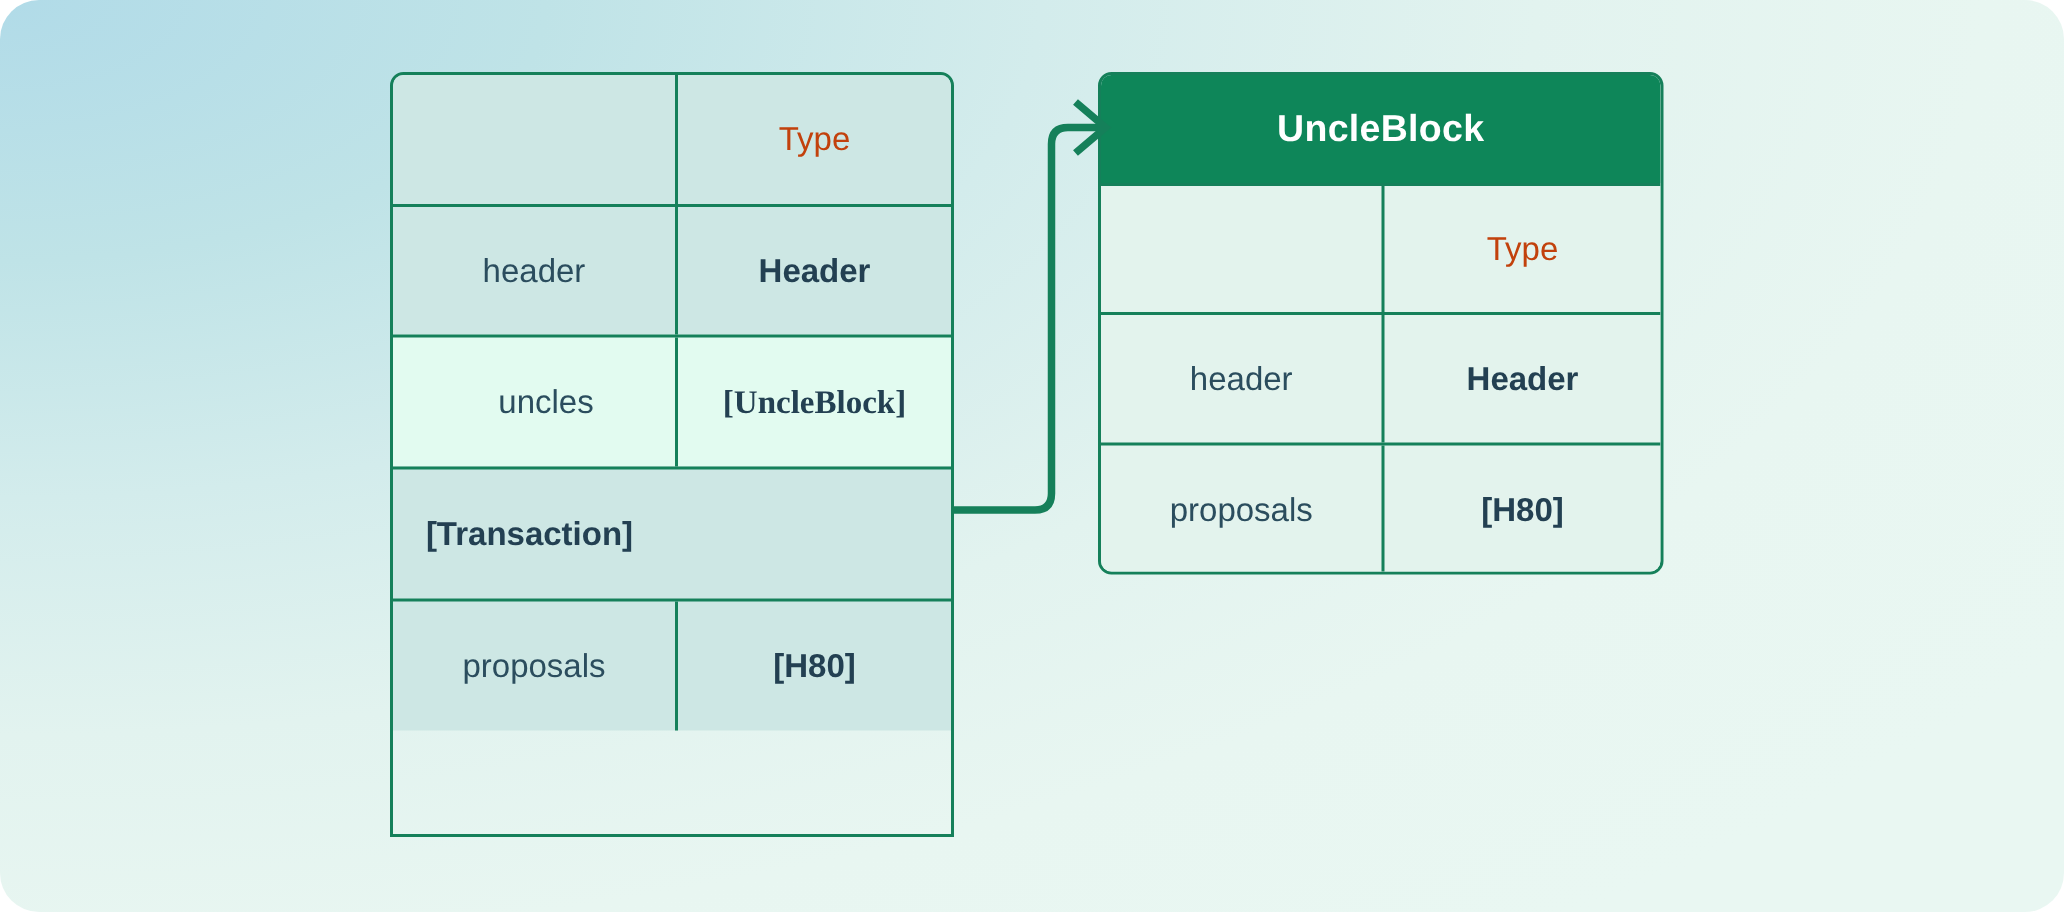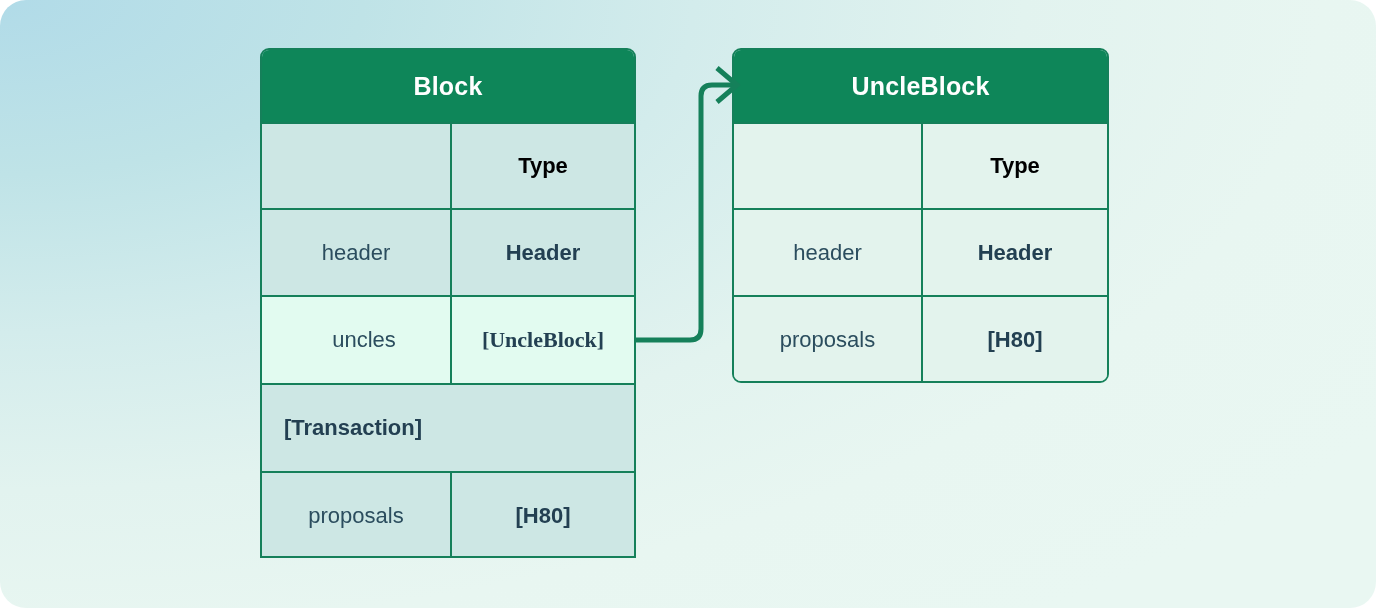--- a/index.html
+++ b/index.html
@@ -59,21 +59,21 @@
     align-items: center;
     justify-content: center;
     font-size: 22px;
     color: #2b4d5e;
     padding: 0 6px;
     overflow: hidden;
     white-space: nowrap;
   }
   .cell.name { border-right: 2px solid #15805a; }
   .cell.type { font-weight: bold; color: #234052; }
-  .cell.type.plain { font-weight: bold; color: #000000; }
+  .cell.type.plain { font-weight: normal; color: #c2410c; }
 
   
   #block-table .uml-row { background: #cde7e4; }
   #block-table .uml-row.highlight { background: #e2fbf0; }
 
   
   #uncleblock-table .uml-row { background: #e3f3ed; }
 
   
   #connector {
@@ -85,21 +85,20 @@
     pointer-events: none;
   }
 </style>
 </head>
 <body>
 
 <div id="canvas">
 
   <div class="uml" id="block-table" style="left:260px; top:48px; width:376px; height:510px;">
 
-    <div class="uml-title" style="height:72px;">Block</div>
 
     <div class="uml-row" style="height:86px;">
       <div class="cell name" style="width:190px; height:100%;"></div>
       <div class="cell type plain" style="width:182px; height:100%;">Type</div>
     </div>
 
     <div class="uml-row" style="height:87px;">
       <div class="cell name" style="width:190px; height:100%;">header</div>
       <div class="cell type" style="width:182px; height:100%;">Header</div>
     </div>

